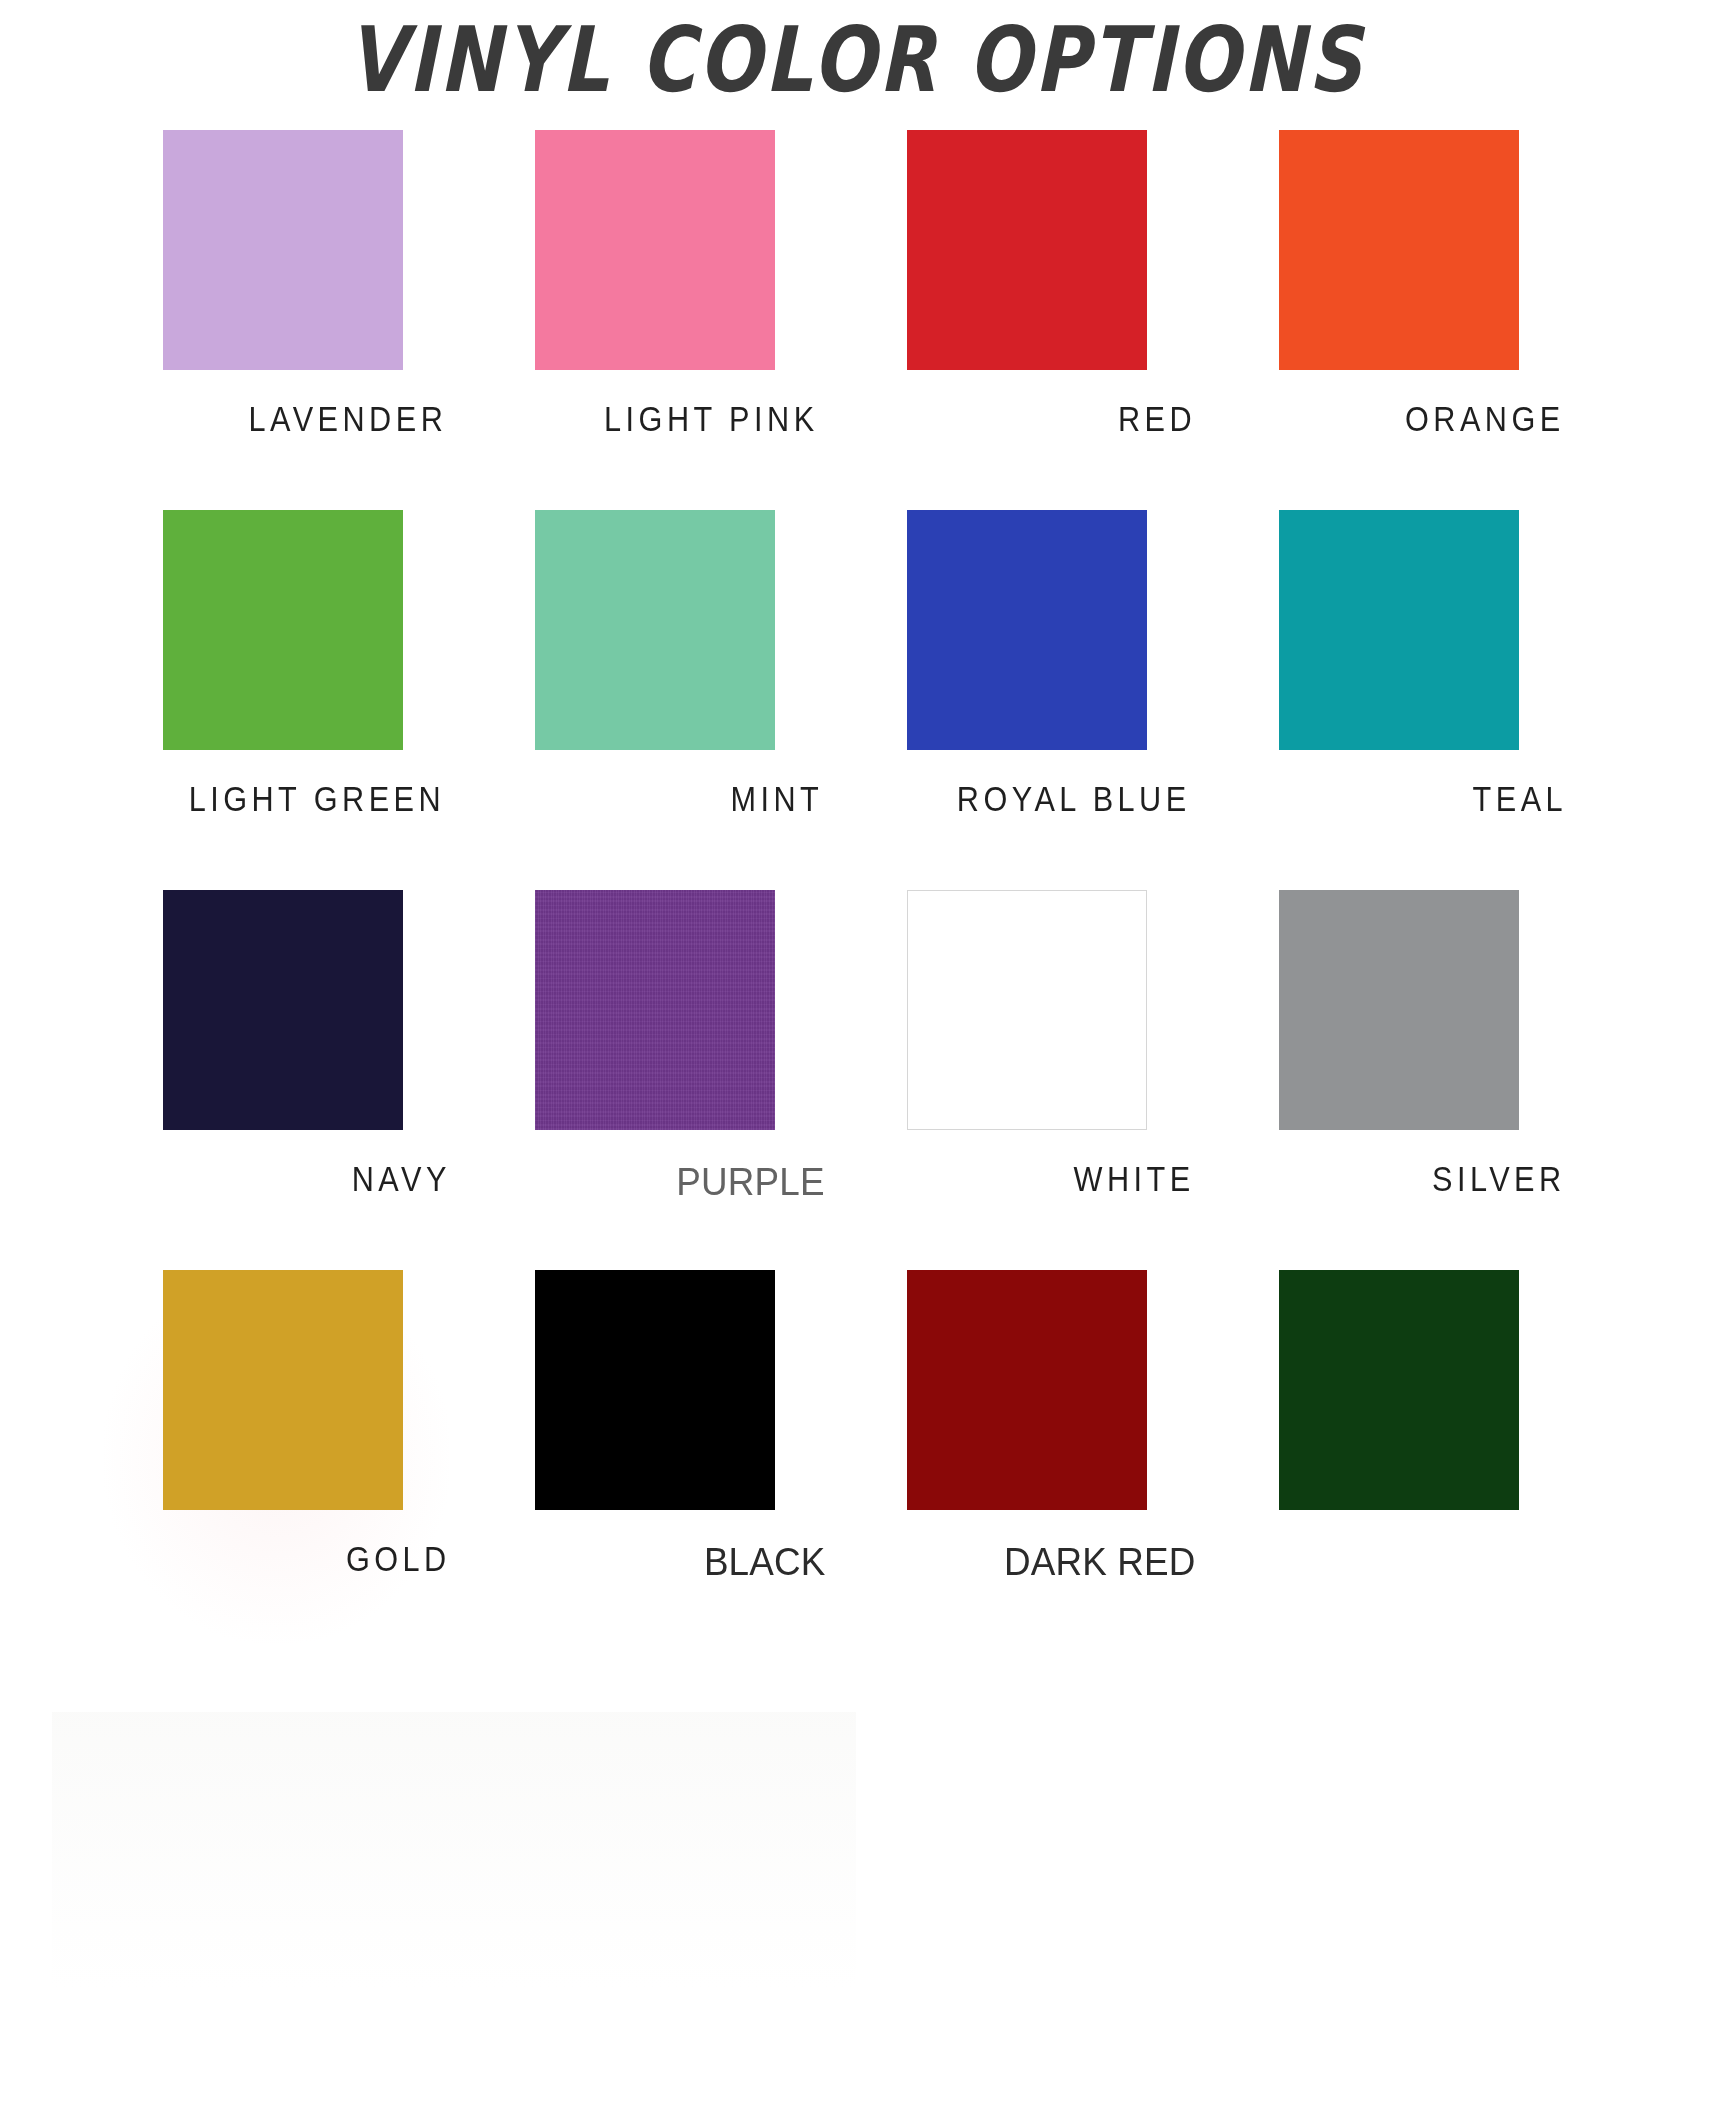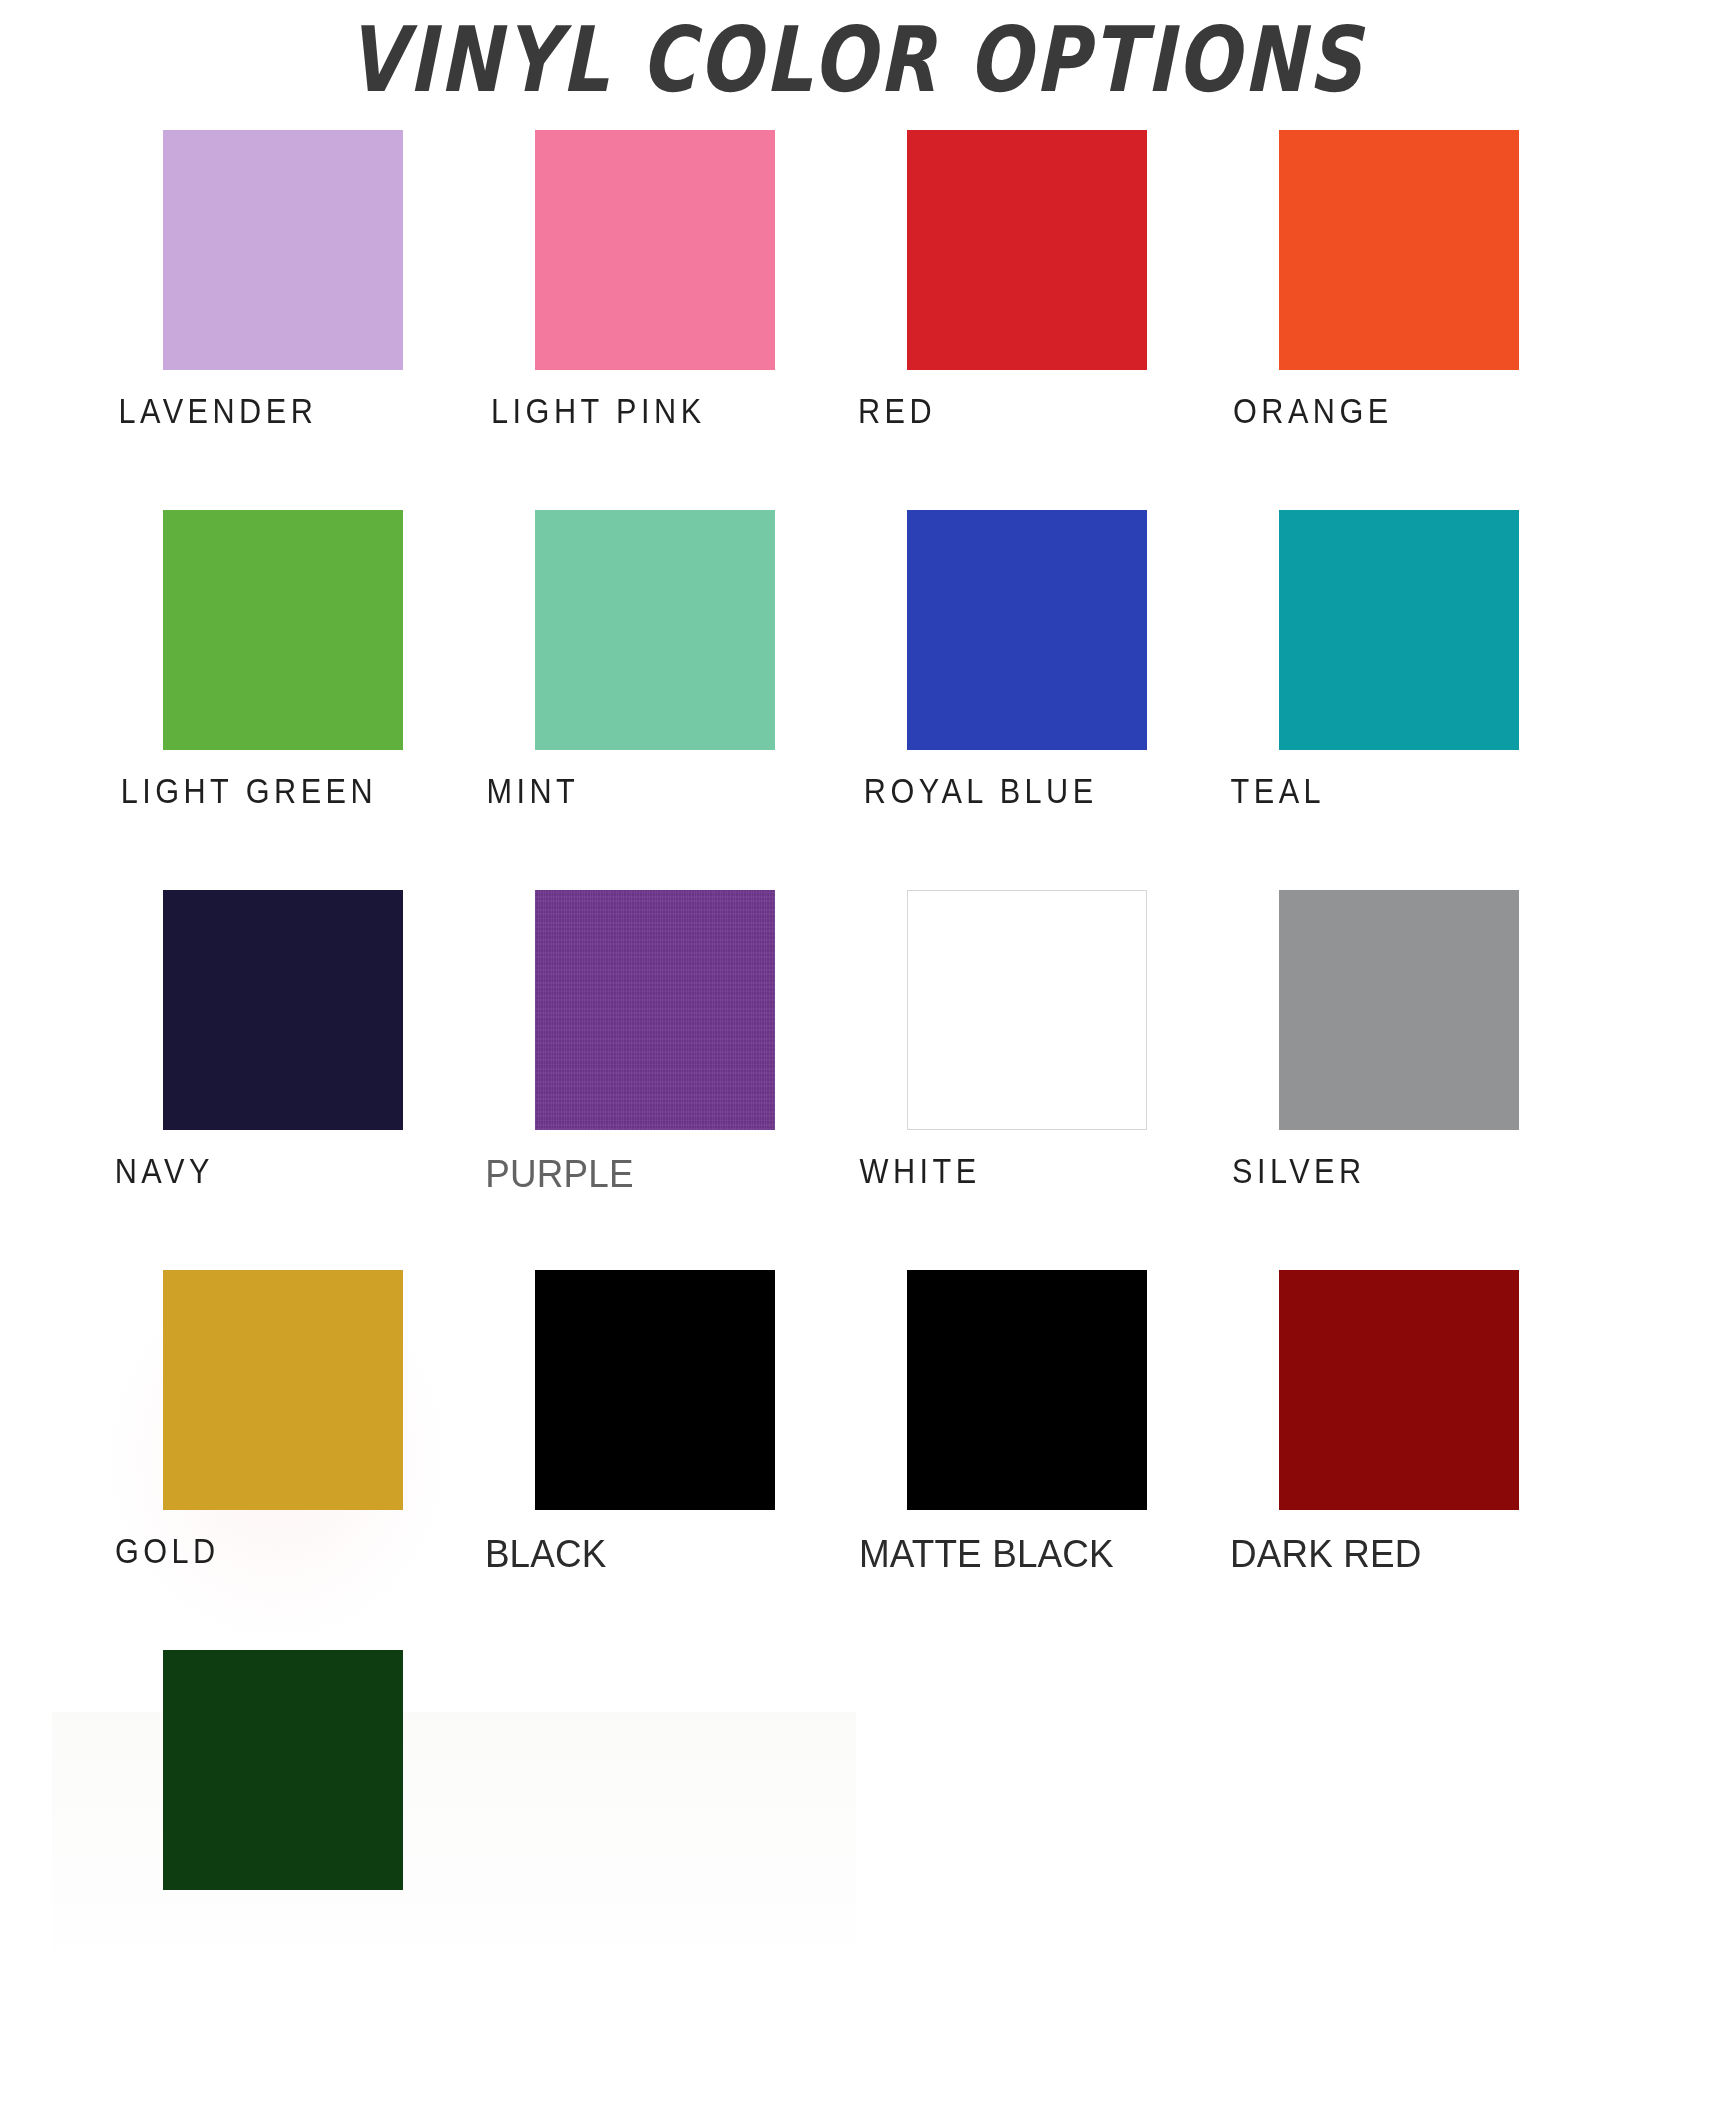--- a/index.html
+++ b/index.html
@@ -89,22 +89,22 @@
   }
   .swatch.textured {
     background-image:
       repeating-linear-gradient(90deg, rgba(255,255,255,0.045) 0px, rgba(255,255,255,0.045) 0.9px, rgba(0,0,0,0.035) 0.9px, rgba(0,0,0,0.035) 2.6px),
       repeating-linear-gradient(0deg,  rgba(255,255,255,0.03) 0px, rgba(255,255,255,0.03) 1.7px, rgba(0,0,0,0.03) 1.7px, rgba(0,0,0,0.03) 4.3px);
   }
   .label {
     position: absolute;
     left: -52px;
     right: -52px;
-    top: 262px;
-    text-align: left;
+    top: 270px;
+    text-align: right;
     white-space: nowrap;
   }
   
   .label .txt {
     font-family: "Liberation Sans", sans-serif;
     font-size: 33px;
     font-weight: 300;
     letter-spacing: 0.145em;
     color: #1f1f1f;
     display: inline-block;
@@ -185,24 +185,20 @@
       </div>
       <div class="cell">
         <div class="swatch" style="background-color: rgb(208, 161, 39);"></div>
         <div class="label"><span class="txt">GOLD</span></div>
       </div>
       <div class="cell">
         <div class="swatch" style="background-color: rgb(0, 0, 0);"></div>
         <div class="label plain"><span class="txt">BLACK</span></div>
       </div>
       <div class="cell">
-        <div class="swatch" style="background-color: rgb(0, 0, 0);"></div>
-        <div class="label plain"><span class="txt">MATTE BLACK</span></div>
-      </div>
-      <div class="cell">
         <div class="swatch" style="background-color: rgb(138, 8, 8);"></div>
         <div class="label plain"><span class="txt">DARK RED</span></div>
       </div>
       <div class="cell">
         <div class="swatch" style="background-color: rgb(13, 61, 17);"></div>
       </div>
     </div>
 
 </div>
 

